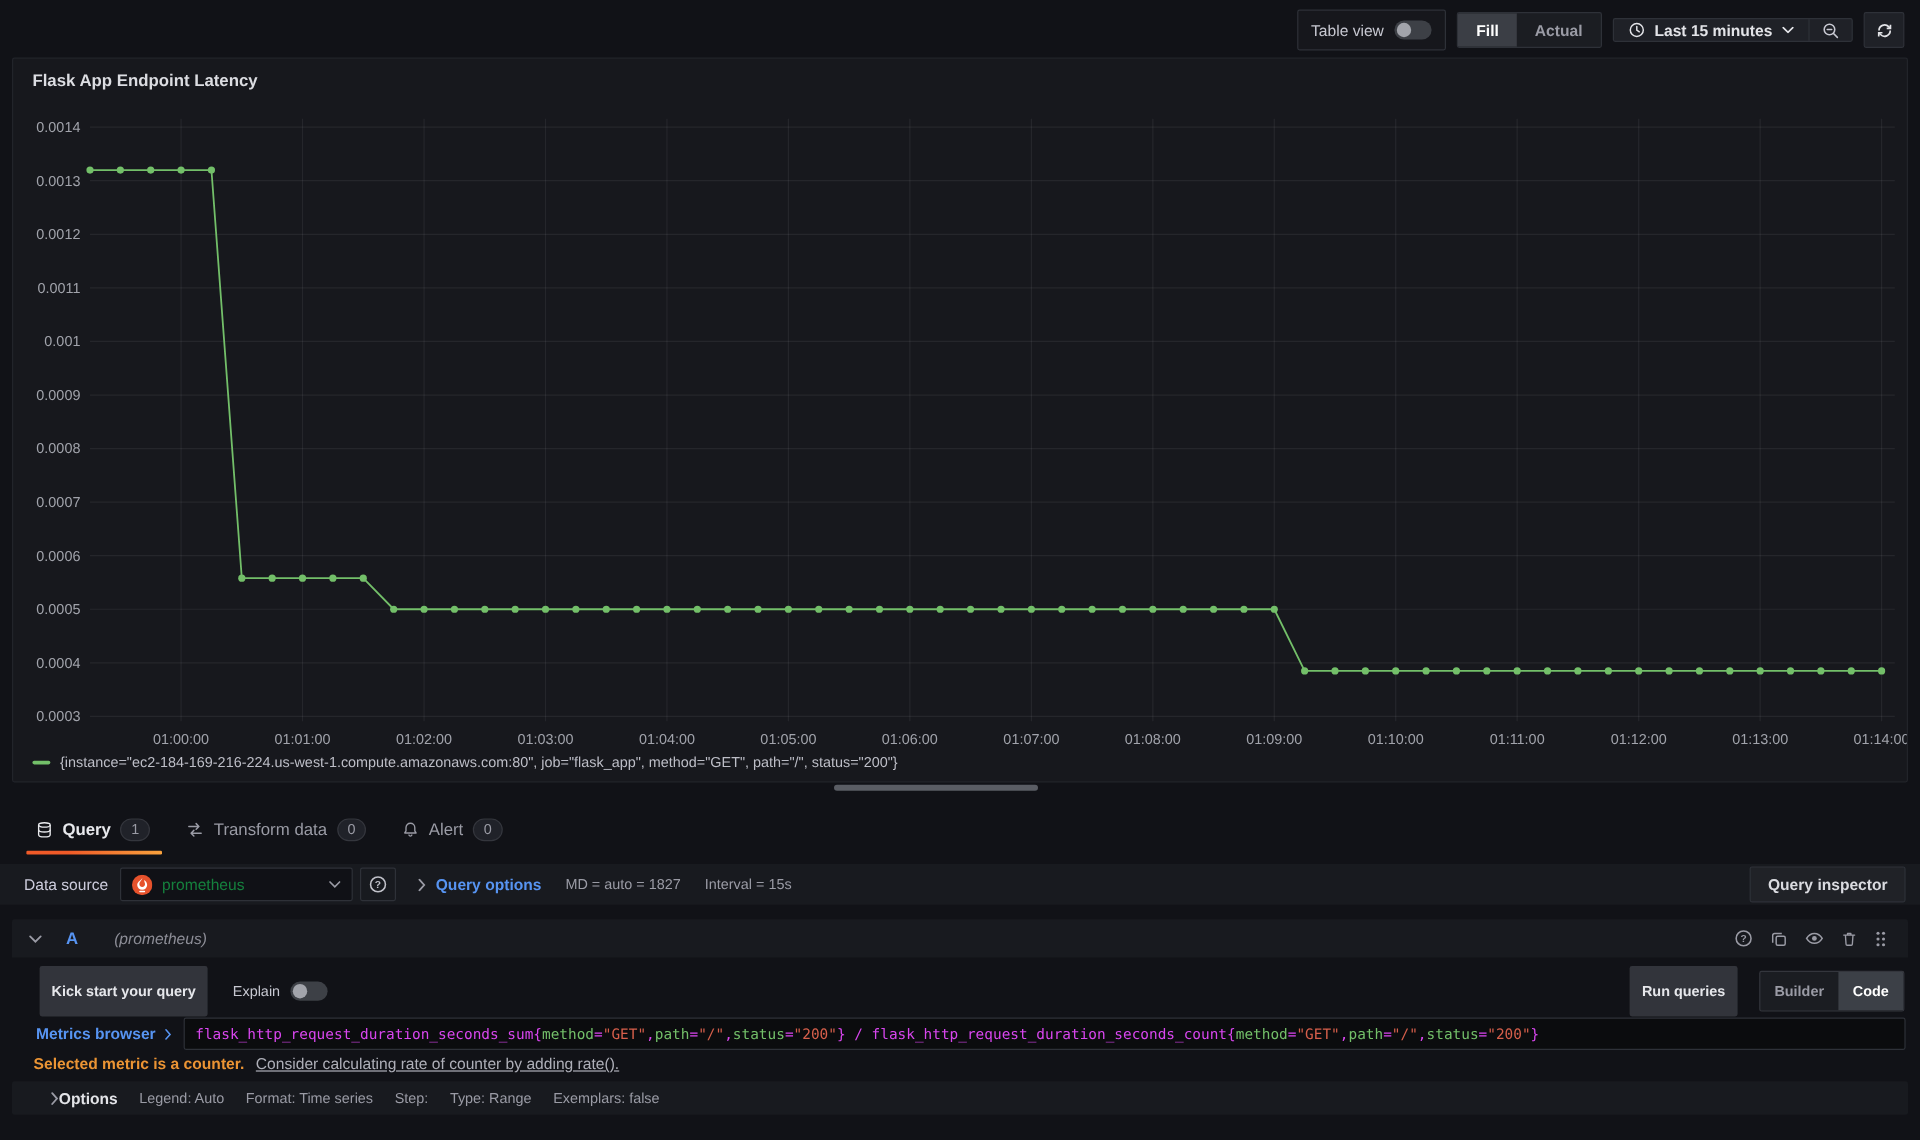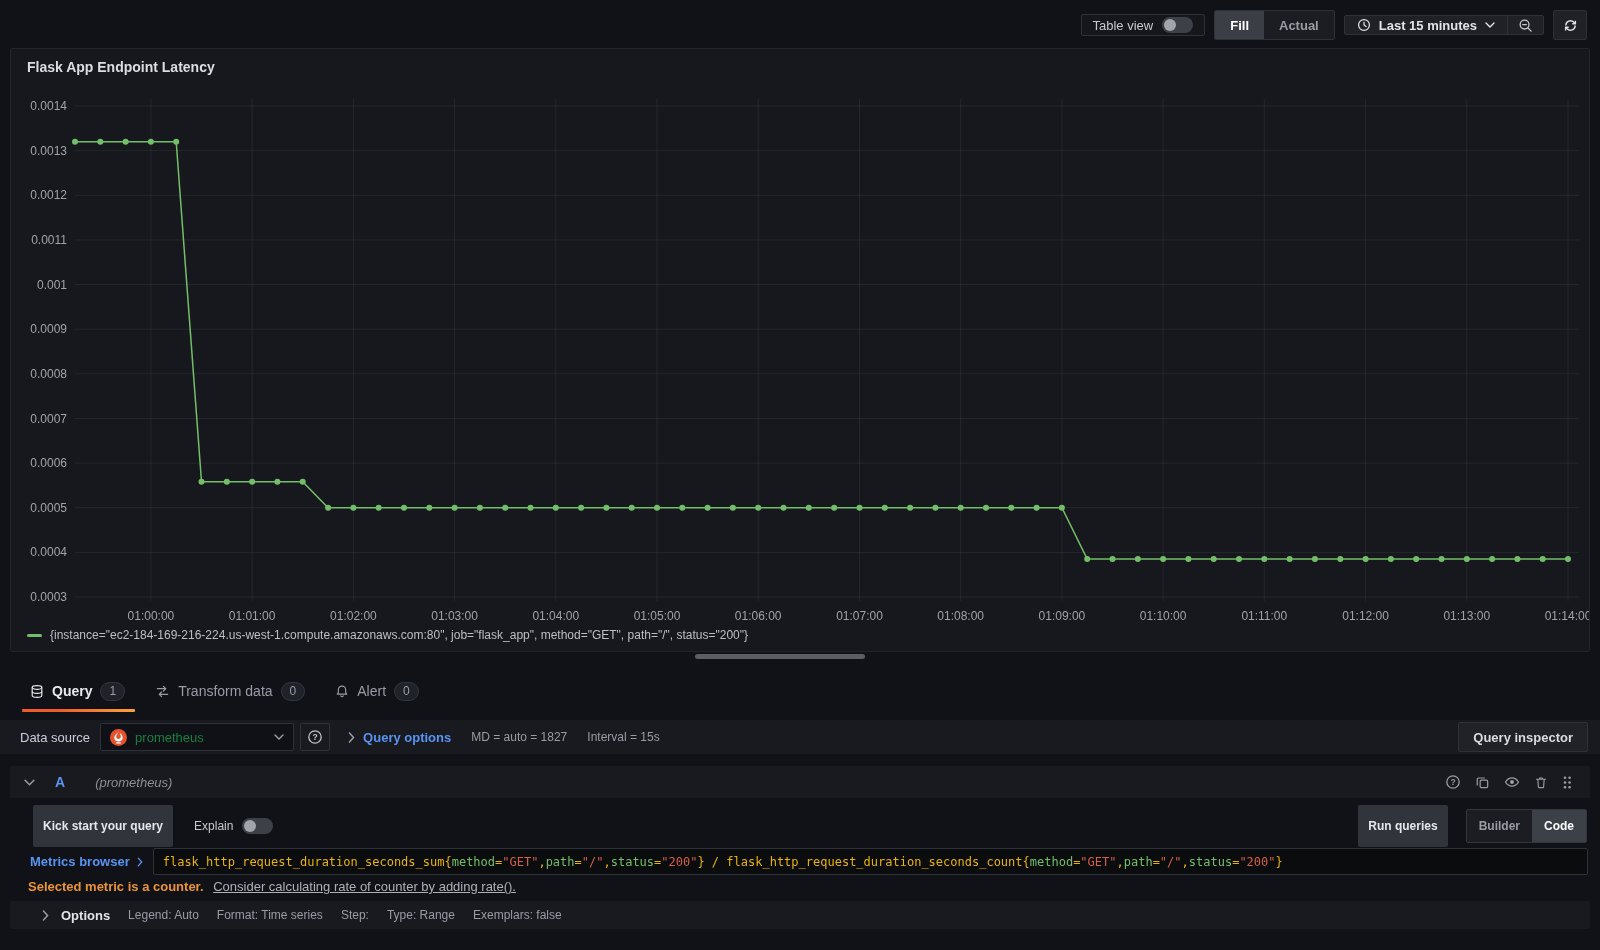--- a/index.html
+++ b/index.html
@@ -8,21 +8,21 @@
     background:#111217;
     font-family:"Liberation Sans", sans-serif;
     color:#ccccdc;
     position:relative;
     overflow:hidden;
   }
   svg { display:block; }
 
   
   .toolbar { position:absolute; top:10px; right:13px; height:30px; display:flex; gap:9px; align-items:center; }
-  .tv-group { display:flex; align-items:center; gap:9px; height:22px; padding:0 11px; border:1px solid #2e3138; border-radius:2px; background:#16171c; }
+  .tv-group { display:flex; align-items:center; gap:9px; height:34px; padding:0 11px; border:1px solid #2e3138; border-radius:2px; background:#16171c; }
   .tv-label { font-size:13px; color:#c7c8d1; }
   .toggle { width:31px; height:16px; border-radius:9px; background:#3d4046; position:relative; cursor:pointer; }
   .toggle .knob { position:absolute; left:2px; top:2px; width:12px; height:12px; border-radius:50%; background:#a2a4ab; }
   .seg-group { display:flex; height:30px; border:1px solid #2e3138; border-radius:2px; overflow:hidden; background:#1b1d22; }
   .seg { padding:0 15px; display:flex; align-items:center; font-size:13px; font-weight:700; color:#9a9ba5; }
   .seg.active { background:#3b3e45; color:#ffffff; }
   .time-group { display:flex; height:20px; border:1px solid #2e3138; border-radius:2px; background:#1f2127; }
   .time-btn { display:flex; align-items:center; gap:8px; padding:0 12px; font-size:13px; font-weight:700; color:#e3e4e8; }
   .zoomout-btn { display:flex; align-items:center; padding:0 10px; border-left:1px solid #2e3138; color:#c7c8d1; }
   .icon-btn { width:34px; height:30px; border:1px solid #2e3138; border-radius:2px; background:#1f2127; display:flex; align-items:center; justify-content:center; color:#e3e4e8; }
@@ -75,31 +75,31 @@
   .explain-label { margin-left:21px; font-size:12px; color:#c7c8d1; }
   .explain-toggle { margin-left:9px; }
   .kick-right { margin-left:auto; display:flex; align-items:center; gap:18px; }
   .bc-group { display:flex; height:34px; border:1px solid #34363d; border-radius:2px; overflow:hidden; background:#1b1d22; }
   .bc-seg { padding:0 12px; display:flex; align-items:center; font-size:12px; font-weight:700; color:#9a9ba5; }
   .bc-seg.active { background:#3c4047; color:#ffffff; }
 
   .metrics-row { position:absolute; top:848px; left:30px; right:12px; height:27px; display:flex; align-items:stretch; }
   .metrics-browser { display:flex; align-items:center; gap:7px; color:#5794f2; font-size:13px; font-weight:700; padding-right:10px; cursor:pointer; }
   .query-input { flex:1; background:#0b0c0e; border:1px solid #2e3138; border-radius:2px; display:flex; align-items:center; padding:0 9px; font-family:"DejaVu Sans Mono", monospace; font-size:12px; color:#ccccdc; white-space:pre; overflow:hidden; }
-  .tok-plain { color:#eab308;text-align:right; }
+  .tok-plain { color:#d946ef;text-align:right; }
   .tok-label { color:#73bf69; }
   .tok-string { color:#d65f4b; }
 
   .warn-row { position:absolute; top:879px; left:28px; font-size:13px; }
   .warn-text { color:#eb9434; font-weight:700; }
   .warn-link { color:#aeafb8; text-decoration:underline; margin-left:6px; cursor:pointer; }
 
   .opts-row { position:absolute; top:901px; left:10px; width:1580px; height:28px; background:#181a1f; border-radius:2px; display:flex; align-items:center; padding:0 14px 0 32px; font-size:12px; color:#9a9ba5; }
   .opts-chevron { color:#9a9ba5; display:flex; }
-  .opts-title { margin-left:12px; font-size:13px; font-weight:700; color:#e3e4e8; }
+  .opts-title { font-size:13px; font-weight:700; color:#e3e4e8; }
   .opts-item { margin-left:18px; }
 </style>
 </head>
 <body>
 
 <div class="toolbar">
   <div class="tv-group">
     <span class="tv-label">Table view</span>
     <div class="toggle">
         <div class="knob"></div>

